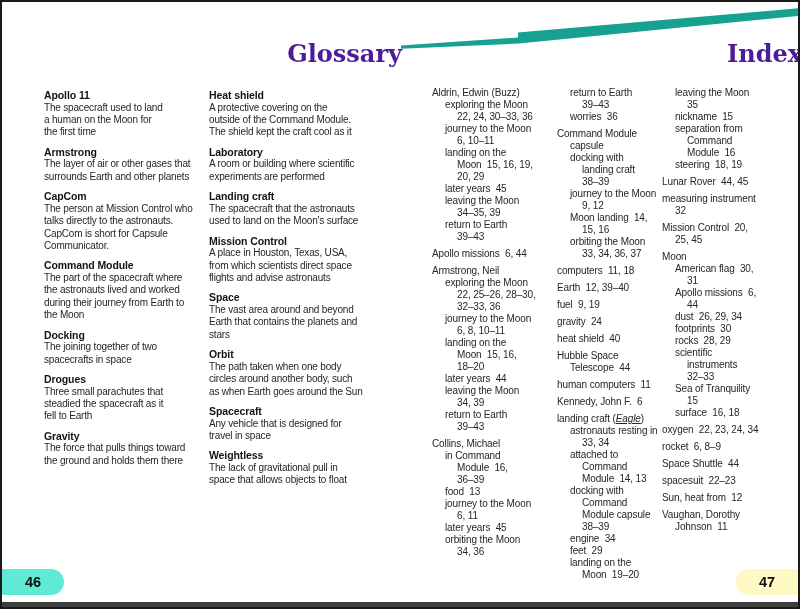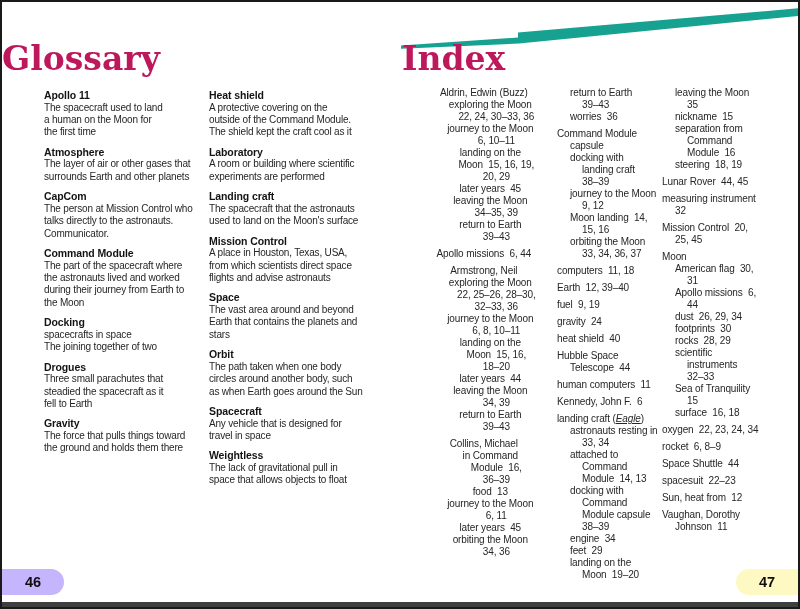--- a/index.html
+++ b/index.html
@@ -4,32 +4,32 @@
 <style>
   html,body{margin:0;padding:0;background:#fff;}
   .spread{position:relative;width:800px;height:609px;background:#ffffff;
     border:2px solid #1a1a1a;box-sizing:border-box;overflow:hidden;
     font-family:"Liberation Sans",sans-serif;color:#262626;}
   .bottom-bar{position:absolute;left:0;right:0;bottom:0;height:5px;background:#3f3f3f;}
   .ribbon{position:absolute;top:0;left:0;}
   .page{position:absolute;top:0;height:100%;width:400px;}
   #page-left{left:0;}
   #page-right{left:400px;}
-  .page-title{position:absolute;top:37px;left:0;width:400px;margin:0;text-align:left;
-    font-family:"DejaVu Serif",serif;font-weight:bold;font-size:33px;color:#be185d;}
+  .page-title{position:absolute;top:37px;left:0;width:400px;margin:0;text-align:right;
+    font-family:"DejaVu Serif",serif;font-weight:bold;font-size:24px;color:#4c1d95;}
   
   .gcol{position:absolute;top:87px;}
   #gcol0{left:42px;width:162px;}
   #gcol1{left:207px;width:178px;}
   .gentry{margin-bottom:7px;}
   .gterm{font-weight:bold;font-size:10.5px;line-height:12.6px;letter-spacing:-0.1px;color:#131313;}
   .gline{font-size:10px;line-height:12.4px;letter-spacing:-0.18px;white-space:pre;}
   
   .icol{position:absolute;top:85px;font-size:10px;line-height:12px;letter-spacing:-0.12px;}
-  #icol0{left:30px;text-align:center;}
+  #icol0{left:30px;}
   #icol1{left:155px;}
   #icol2{left:260px;}
   .igroup{margin-bottom:5px;}
   .iline{white-space:pre;}
   .iline.i1{padding-left:13px;}
   .iline.i2{padding-left:25px;}
   .iline em{font-style:italic;text-decoration:underline;}
   
   .pill{position:absolute;top:567px;height:26px;display:flex;align-items:center;
     justify-content:center;font-weight:bold;font-size:14.5px;color:#0e0e0e;}
@@ -48,41 +48,42 @@
   <div class="page" id="page-left">
     <h1 class="page-title">Glossary</h1>
     <div class="gcol" id="gcol0">
         <div class="gentry">
           <div class="gterm">Apollo 11</div>
           <div class="gline">The spacecraft used to land</div>
           <div class="gline">a human on the Moon for</div>
           <div class="gline">the first time</div>
         </div>
         <div class="gentry">
-          <div class="gterm">Atmosphere</div>
+          <div class="gterm">Armstrong</div>
           <div class="gline">The layer of air or other gases that</div>
           <div class="gline">surrounds Earth and other planets</div>
         </div>
         <div class="gentry">
           <div class="gterm">CapCom</div>
           <div class="gline">The person at Mission Control who</div>
           <div class="gline">talks directly to the astronauts.</div>
+          <div class="gline">CapCom is short for Capsule</div>
           <div class="gline">Communicator.</div>
         </div>
         <div class="gentry">
           <div class="gterm">Command Module</div>
           <div class="gline">The part of the spacecraft where</div>
           <div class="gline">the astronauts lived and worked</div>
           <div class="gline">during their journey from Earth to</div>
           <div class="gline">the Moon</div>
         </div>
         <div class="gentry">
           <div class="gterm">Docking</div>
+          <div class="gline">The joining together of two</div>
           <div class="gline">spacecrafts in space</div>
-          <div class="gline">The joining together of two</div>
         </div>
         <div class="gentry">
           <div class="gterm">Drogues</div>
           <div class="gline">Three small parachutes that</div>
           <div class="gline">steadied the spacecraft as it</div>
           <div class="gline">fell to Earth</div>
         </div>
         <div class="gentry">
           <div class="gterm">Gravity</div>
           <div class="gline">The force that pulls things toward</div>
@@ -300,21 +301,21 @@
         <div class="igroup">
           <div class="iline i0">Sun, heat from  12</div>
         </div>
         <div class="igroup">
           <div class="iline i0">Vaughan, Dorothy</div>
           <div class="iline i1">Johnson  11</div>
         </div>
       </div>
   </div>
 
-  <div class="pill" id="pill-left" style="background: #c4b5fd;">
+  <div class="pill" id="pill-left" style="background: #5eead4;">
     <span>46</span>
   </div>
   <div class="pill" id="pill-right" style="background: #fef9c3;">
     <span>47</span>
   </div>
 
   <div class="bottom-bar"></div>
 </div>
 
 </body></html>

